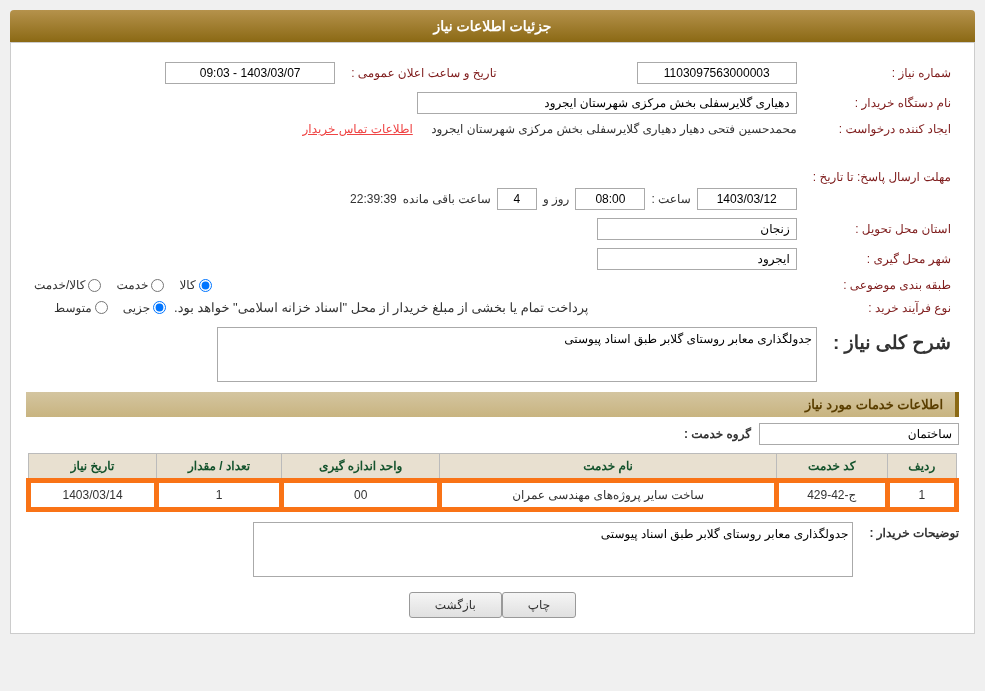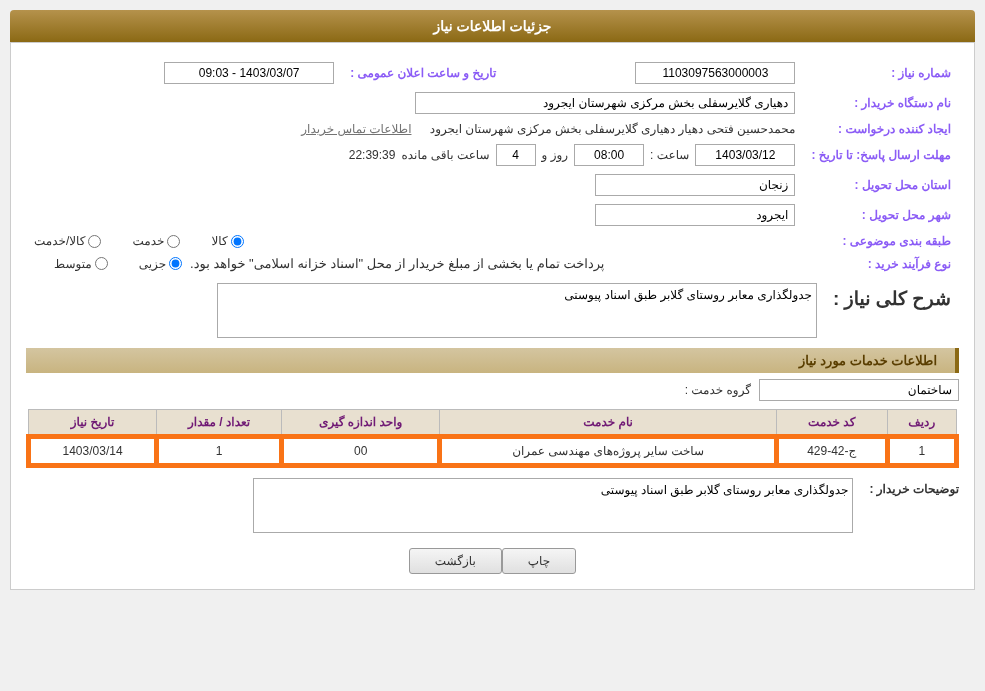--- a/index.html
+++ b/index.html
@@ -35,22 +35,22 @@
       width: 100%;
       border-collapse: collapse;
       margin-bottom: 8px;
     }
     .info-table td {
       padding: 4px 8px;
       vertical-align: middle;
     }
     .label-cell {
       text-align: right;
-      font-weight: bold;
-      color: #8b5cf6;
+      font-weight: normal;
+      color: #7f1d1d;
       white-space: nowrap;
       width: 120px;
     }
     .value-cell {
       text-align: right;
     }
     .input-box {
       border: 1px solid #aaa;
       background: white;
       padding: 3px 6px;
@@ -59,51 +59,51 @@
       direction: rtl;
       text-align: right;
     }
     .input-medium {
       width: 200px;
     }
     .input-xsmall {
       width: 60px;
     }
     .link-blue {
-      color: #737373;
+      color: #ef4444;
       text-decoration: underline;
       cursor: pointer;
     }
     .row-flex {
       display: flex;
       align-items: center;
       gap: 6px;
       flex-direction: row-reverse;
     }
     .section-title {
       background: linear-gradient(to bottom, #d4c5a0, #c8b480);
       color: #5a3e00;
       font-weight: bold;
       font-size: 13px;
-      padding: 5px 18px;
+      padding: 5px 12px;
       margin: 10px 0 6px 0;
       border-right: 4px solid #8b6914;
     }
     .service-table {
       width: 100%;
       border-collapse: collapse;
       margin-bottom: 10px;
     }
     .service-table th {
       background: #e8e0d0;
       border: 1px solid #bbb;
       padding: 5px 8px;
       text-align: center;
       font-weight: bold;
-      color: #701a75;
+      color: #14532d;
     }
     .service-table td {
       border: 5px solid #f97316;
       padding: 5px 8px;
       text-align: center;
       background: white;
     }
     .description-box {
       border: 1px solid #aaa;
       width: 500px;
@@ -132,21 +132,21 @@
     .btn-print {
       background: linear-gradient(to bottom, #f5f5f5, #e0e0e0);
       color: #333;
     }
     .btn-back {
       background: linear-gradient(to bottom, #f5f5f5, #e0e0e0);
       color: #333;
     }
     .radio-group {
       display: flex;
-      gap: 31px;
+      gap: 15px;
       flex-direction: row-reverse;
       align-items: center;
     }
     .radio-item {
       display: flex;
       align-items: center;
       gap: 3px;
       flex-direction: row-reverse;
     }
     .content-area {
@@ -158,21 +158,21 @@
       height: 45px;
       padding: 4px;
       font-family: Tahoma, Arial, sans-serif;
       font-size: 12px;
       direction: rtl;
       resize: none;
       background: white;
       text-align: right;
     }
     .colon-label {
-      font-weight: normal;
+      font-weight: bold;
     }
   </style>
 </head>
 <body>
 
 <div class="page-wrapper">
   <div class="main-header">
     <span>جزئیات اطلاعات نیاز</span>
   </div>
   <div class="main-content content-area">
@@ -198,39 +198,39 @@
       <tr>
         <td class="label-cell">ایجاد کننده درخواست :</td>
         <td class="value-cell" colspan="3">
           <span style="margin-left:15px;">محمدحسین فتحی دهیار دهیاری گلایرسفلی بخش مرکزی شهرستان ایجرود</span>
           <span class="link-blue">اطلاعات تماس خریدار</span>
         </td>
       </tr>
       <tr>
         <td class="label-cell">مهلت ارسال پاسخ: تا تاریخ :</td>
         <td class="value-cell" colspan="3">
-          <div class="row-flex" style="justify-content: flex-end;">
+          <div class="row-flex" style="justify-content: flex-end; margin-top: 44px;">
             <span>22:39:39</span>
             <span>ساعت باقی مانده</span>
             <input type="text" class="input-box input-xsmall" readonly="" style="width: 40px; text-align: center;" value="4">
             <span>روز و</span>
             <input type="text" class="input-box" readonly="" style="width: 70px; text-align: center;" value="08:00">
             <span>ساعت :</span>
             <input type="text" class="input-box" readonly="" style="width: 100px; text-align: center;" value="1403/03/12">
           </div>
         </td>
       </tr>
       <tr>
         <td class="label-cell">استان محل تحویل :</td>
         <td class="value-cell" colspan="3">
           <input type="text" class="input-box" readonly="" style="width: 200px;" value="زنجان">
         </td>
       </tr>
       <tr>
-        <td class="label-cell">شهر محل تحویل :</td>
+        <td class="label-cell">شهر محل گیری :</td>
         <td class="value-cell" colspan="3">
           <input type="text" class="input-box" readonly="" style="width: 200px;" value="ایجرود">
         </td>
       </tr>
       <tr>
         <td class="label-cell">طبقه بندی موضوعی :</td>
         <td class="value-cell" colspan="3">
           <div class="radio-group">
             <div class="radio-item">
               <span>کالا/خدمت</span>

